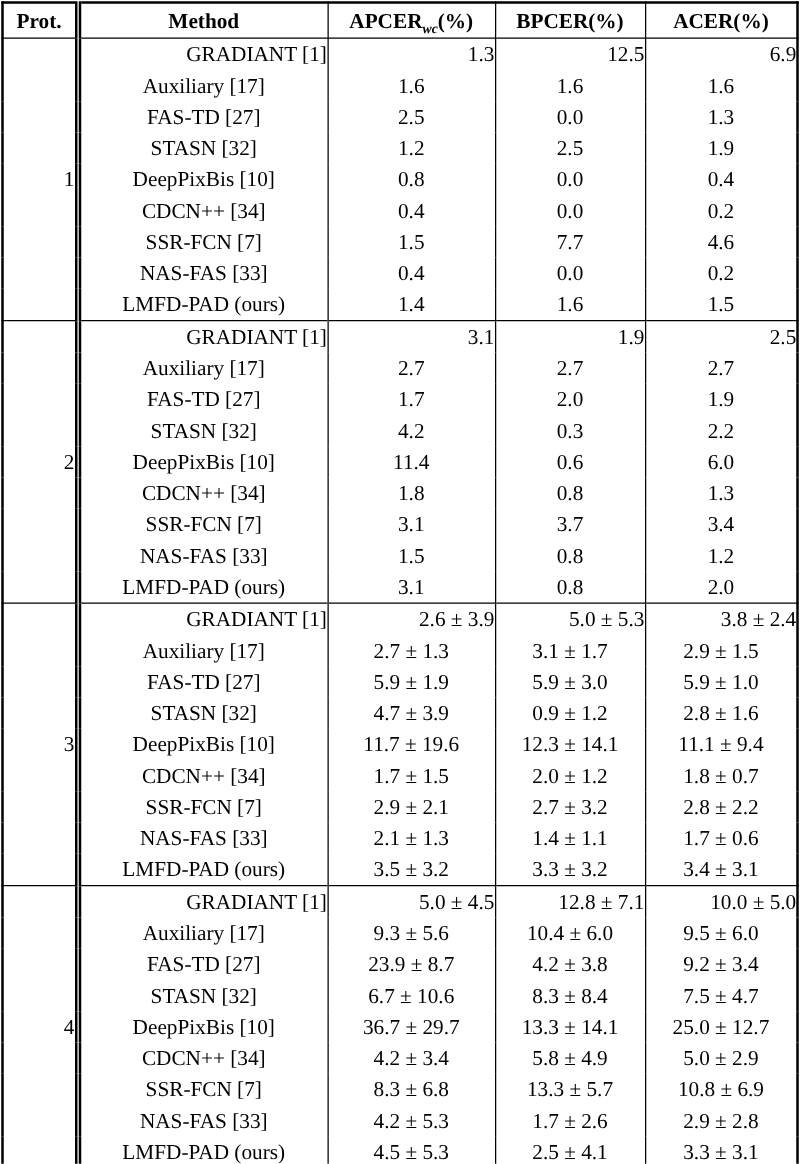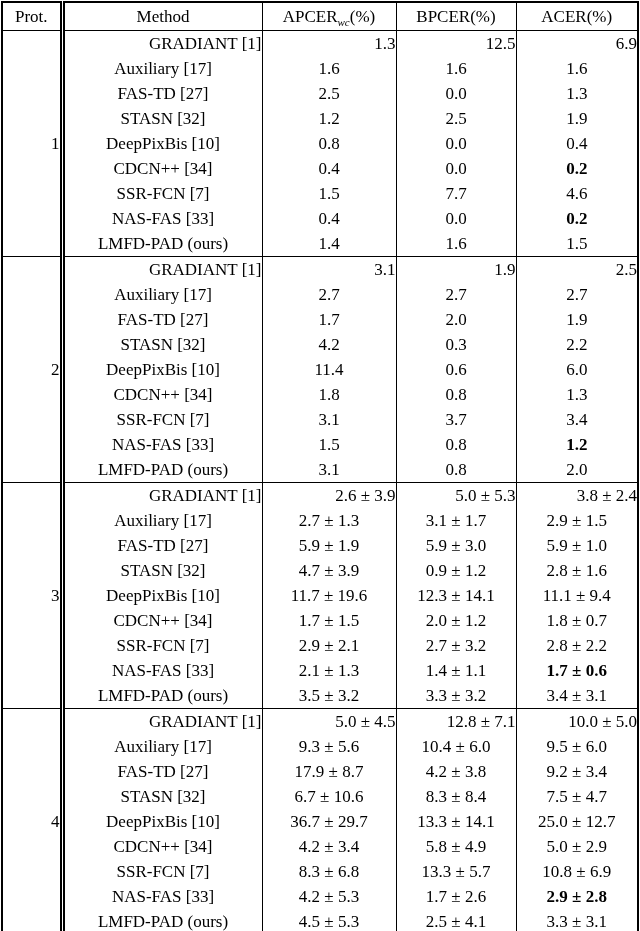--- a/index.html
+++ b/index.html
@@ -26,21 +26,21 @@
     text-align: center;
     vertical-align: middle;
     font-size: 17px;
     line-height: 25px;
     height: 25px;
     padding: 0;
     white-space: nowrap;
     overflow: hidden;
   }
   table.results thead th {
-    font-weight: normal;
+    font-weight: bold;
     height: 27px;
     line-height: 27px;
     border-bottom: 1.5px solid #000000;
   }
   
   th.prot-col, td.prot-cell {
     border-right: 5px double #000000;
   }
   
   th.method-col, td.method-cell,
@@ -50,21 +50,21 @@
   }
   
   tr.block-start td {
     border-top: 1.5px solid #000000;
     text-align: right;
   }
   tr.block-start.first-block td {
     border-top: none;
   }
   td.bold {
-    font-weight: bold;
+    font-weight: normal;
     margin-left: 42px;
   }
   sub.hdr-sub {
     font-size: 11px;
     font-style: italic;
     line-height: 0;
   }
 </style>
 </head>
 <body>
@@ -260,21 +260,21 @@
         <td class="acer-cell">10.0 ± 5.0</td>
       </tr>
       <tr>
         <td class="method-cell">Auxiliary [17]</td>
         <td class="apcer-cell">9.3 ± 5.6</td>
         <td class="bpcer-cell">10.4 ± 6.0</td>
         <td class="acer-cell">9.5 ± 6.0</td>
       </tr>
       <tr>
         <td class="method-cell">FAS-TD [27]</td>
-        <td class="apcer-cell">17.9 ± 8.7</td>
+        <td class="apcer-cell">23.9 ± 8.7</td>
         <td class="bpcer-cell">4.2 ± 3.8</td>
         <td class="acer-cell">9.2 ± 3.4</td>
       </tr>
       <tr>
         <td class="method-cell">STASN [32]</td>
         <td class="apcer-cell">6.7 ± 10.6</td>
         <td class="bpcer-cell">8.3 ± 8.4</td>
         <td class="acer-cell">7.5 ± 4.7</td>
       </tr>
       <tr>

